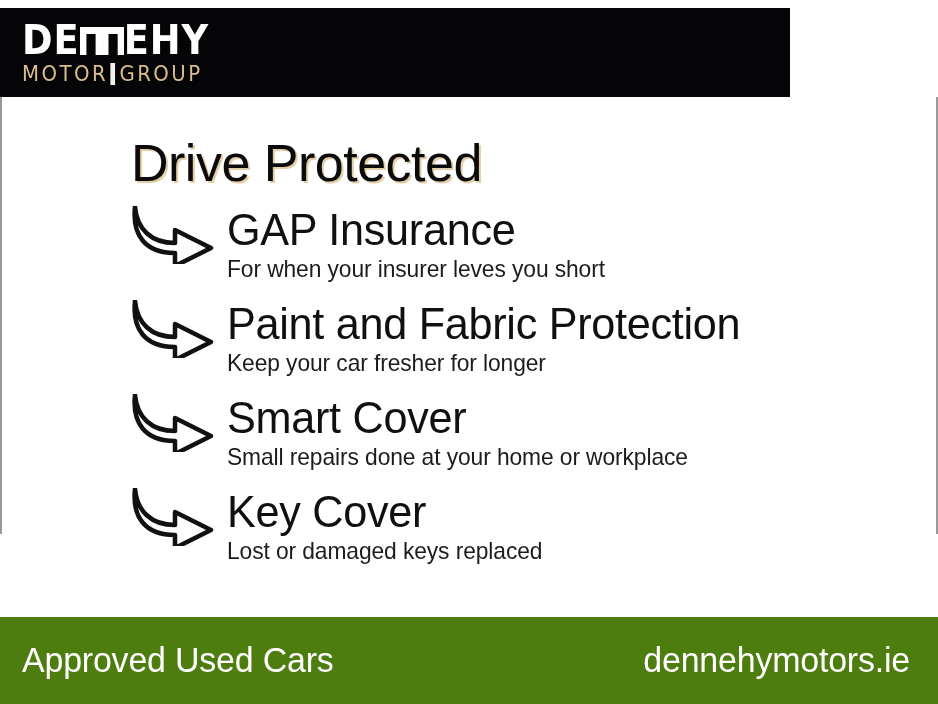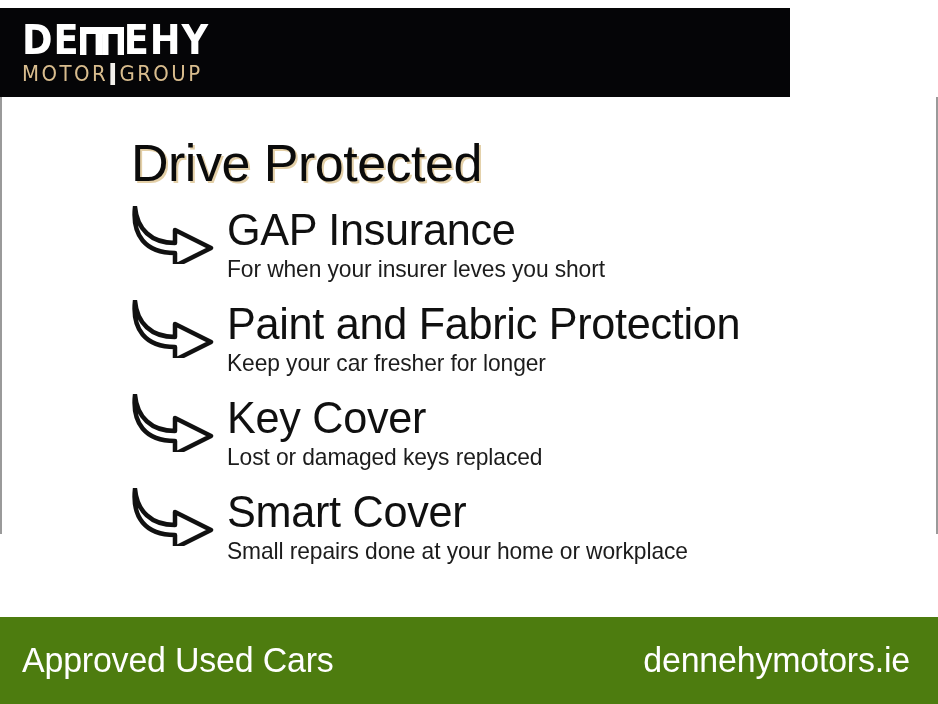--- a/index.html
+++ b/index.html
@@ -258,34 +258,34 @@
         </div>
       </div>
 
       <div class="feature-row">
         <span class="arrow-icon">
           <svg viewBox="0 0 86 58" xmlns="http://www.w3.org/2000/svg">
             <path d="M4 4 C 6 26, 20 40, 44 40 L 44 27 L 80 45 L 44 63 L 44 50 C 14 50, 1 32, 4 4 Z" transform="translate(0,-3)" fill="#ffffff" stroke="#111111" stroke-width="4.5" stroke-linejoin="round" stroke-linecap="round"></path>
           </svg>
         </span>
         <div class="feature-text">
+          <div class="feature-title">Smart Cover</div>
+          <div class="feature-sub">Small repairs done at your home or workplace</div>
+        </div>
+      </div>
+
+      <div class="feature-row">
+        <span class="arrow-icon">
+          <svg viewBox="0 0 86 58" xmlns="http://www.w3.org/2000/svg">
+            <path d="M4 4 C 6 26, 20 40, 44 40 L 44 27 L 80 45 L 44 63 L 44 50 C 14 50, 1 32, 4 4 Z" transform="translate(0,-3)" fill="#ffffff" stroke="#111111" stroke-width="4.5" stroke-linejoin="round" stroke-linecap="round"></path>
+          </svg>
+        </span>
+        <div class="feature-text">
           <div class="feature-title">Key Cover</div>
           <div class="feature-sub">Lost or damaged keys replaced</div>
-        </div>
-      </div>
-
-      <div class="feature-row">
-        <span class="arrow-icon">
-          <svg viewBox="0 0 86 58" xmlns="http://www.w3.org/2000/svg">
-            <path d="M4 4 C 6 26, 20 40, 44 40 L 44 27 L 80 45 L 44 63 L 44 50 C 14 50, 1 32, 4 4 Z" transform="translate(0,-3)" fill="#ffffff" stroke="#111111" stroke-width="4.5" stroke-linejoin="round" stroke-linecap="round"></path>
-          </svg>
-        </span>
-        <div class="feature-text">
-          <div class="feature-title">Smart Cover</div>
-          <div class="feature-sub">Small repairs done at your home or workplace</div>
         </div>
       </div>
 
     </div>
   </div>
 
   <div class="footer-bar">
     <div class="footer-left">Approved Used Cars</div>
     <div class="footer-right">dennehymotors.ie</div>
   </div>

